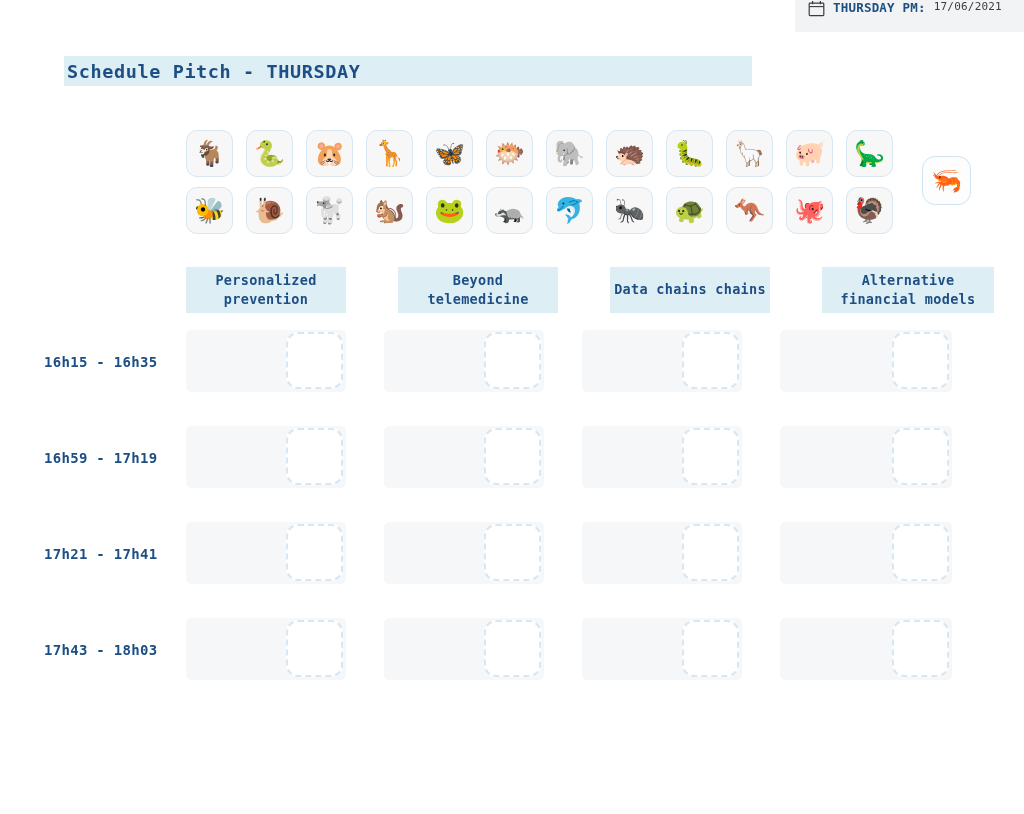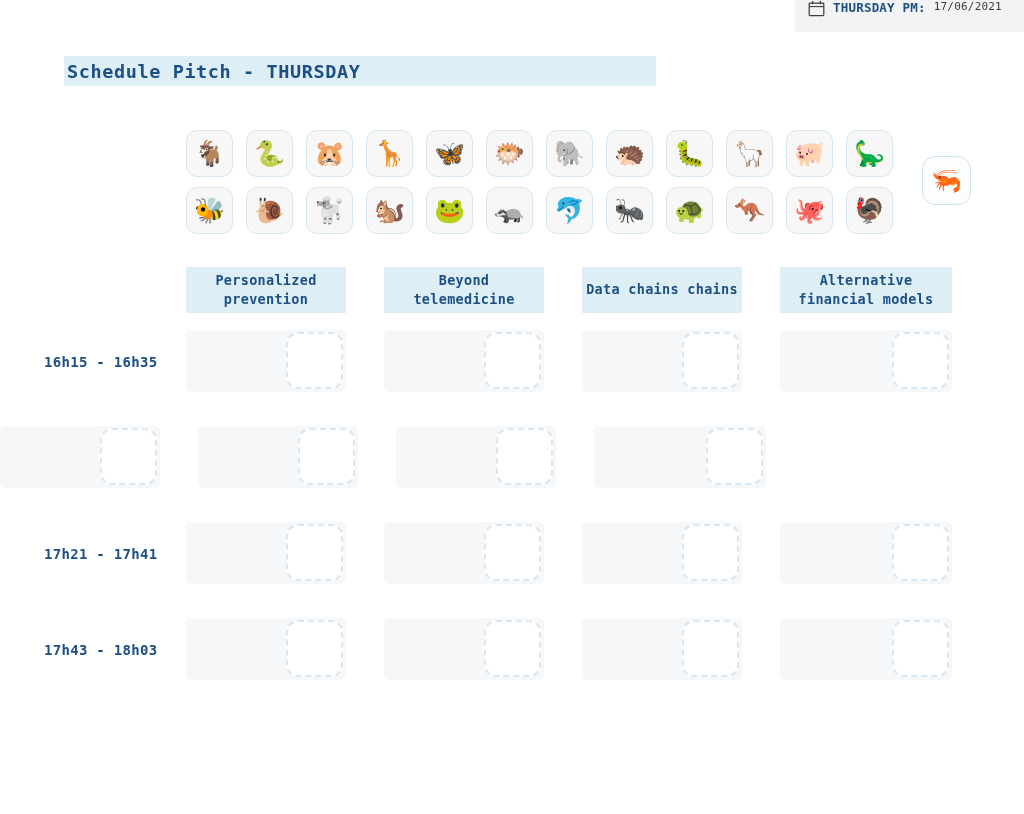--- a/index.html
+++ b/index.html
@@ -55,21 +55,21 @@
     color: #3c3c3c;
     letter-spacing: 0.2px;
     white-space: nowrap;
   }
 
   
   .page-title {
     position: absolute;
     top: 56px;
     left: 64px;
-    width: 592px;
+    width: 688px;
     height: 30px;
     background: #ddeef5;
     display: flex;
     align-items: center;
     padding-left: 3px;
   }
   .page-title span {
     font-family: "DejaVu Sans Mono", "Liberation Mono", monospace;
     font-size: 18.5px;
     font-weight: bold;
@@ -119,21 +119,21 @@
   
   .grid {
     position: absolute;
     top: 267px;
     left: 0;
     width: 1024px;
   }
   .grid-head {
     display: flex;
     padding-left: 186px;
-    gap: 38px;
+    gap: 52px;
     align-items: flex-start;
   }
   .col-head {
     width: 160px;
     flex: 0 0 160px;
     background: #ddeef5;
     min-height: 46px;
     display: flex;
     align-items: center;
     justify-content: center;
@@ -281,20 +281,21 @@
             </div>
             <div class="cell">
               <div class="dropzone"></div>
             </div>
             <div class="cell wide">
               <div class="dropzone"></div>
             </div>
           </div>
         </div>
         <div class="grid-row">
+          <div class="time-label"><span>16h59 - 17h19</span></div>
           <div class="cells">
             <div class="cell">
               <div class="dropzone"></div>
             </div>
             <div class="cell">
               <div class="dropzone"></div>
             </div>
             <div class="cell">
               <div class="dropzone"></div>
             </div>

